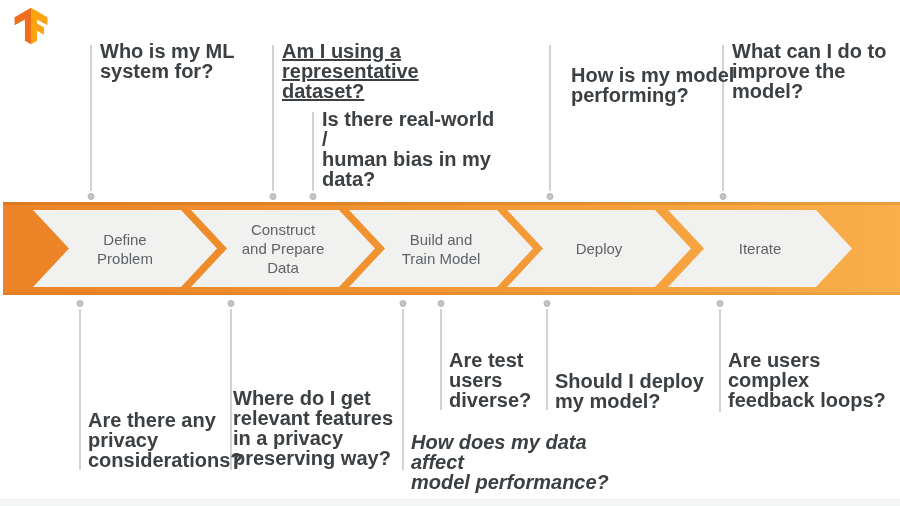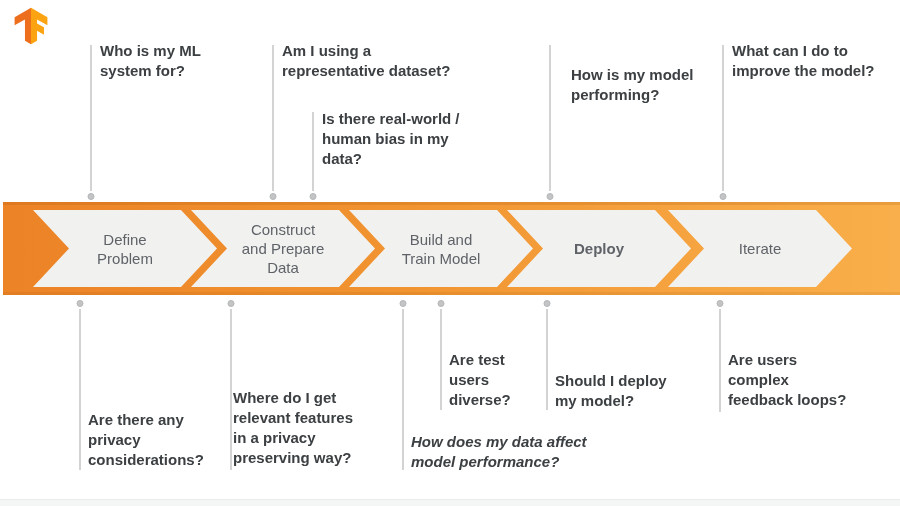--- a/index.html
+++ b/index.html
@@ -33,21 +33,21 @@
   .vline .dot{
     position:absolute;left:50%;transform:translateX(-50%);
     width:7px;height:7px;border-radius:50%;
     background:#C2C4C6;border:1px solid #B4B6B8;box-sizing:border-box;
   }
   .vline .dot.bottom{bottom:-9px;}
   .vline .dot.top{top:-9px;}
   
   .qtext{
     position:absolute;
-    font-size:15px;font-weight:bold;line-height:20px;
+    font-size:20px;font-weight:bold;line-height:20px;
     color:#3C4043;white-space:pre-line;
   }
   
   .footer-strip{
     position:absolute;left:0;right:0;bottom:0;height:6px;
     background:#F4F5F5;border-top:1px solid #EAEBEB;
   }
 </style>
 </head>
 <body>
@@ -67,21 +67,21 @@
 Data</div>
   </div>
   <div class="chevron" style="left:33px;">
     <div class="label">Define
 Problem</div>
   </div>
   <div class="chevron" style="left:349px;align-items:center;">
     <div class="label">Build and
 Train Model</div>
   </div>
-  <div class="chevron" style="left:507px;font-weight:bold;">
+  <div class="chevron" style="left:507px;">
     <div class="label">Deploy</div>
   </div>
   <div class="chevron" style="left:668px;">
     <div class="label">Iterate</div>
   </div>
 
   <div class="vline" style="left:90px;top:45px;height:146px;">
       <span class="dot bottom"></span>
     </div>
   <div class="vline" style="left:272px;top:45px;height:146px;">
@@ -92,21 +92,21 @@
     </div>
   <div class="vline" style="left:549px;top:45px;height:146px;">
       <span class="dot bottom"></span>
     </div>
   <div class="vline" style="left:722px;top:45px;height:146px;">
       <span class="dot bottom"></span>
     </div>
 
   <div class="qtext" style="left:100px;top:41px;width:170px;">Who is my ML
 system for?</div>
-  <div class="qtext" style="left:282px;top:41px;width:210px;">Am I using a
+  <div class="qtext" style="left:282px;top:41px;width:210px;text-decoration:underline;">Am I using a
 representative dataset?</div>
   <div class="qtext" style="left:322px;top:109px;width:180px;">Is there real-world /
 human bias in my
 data?</div>
   <div class="qtext" style="left:571px;top:41px;width:170px;margin-top:24px;">How is my model
 performing?</div>
   <div class="qtext" style="left:732px;top:41px;width:180px;">What can I do to
 improve the model?</div>
 
   <div class="vline" style="left:79px;top:309px;height:161px;">

